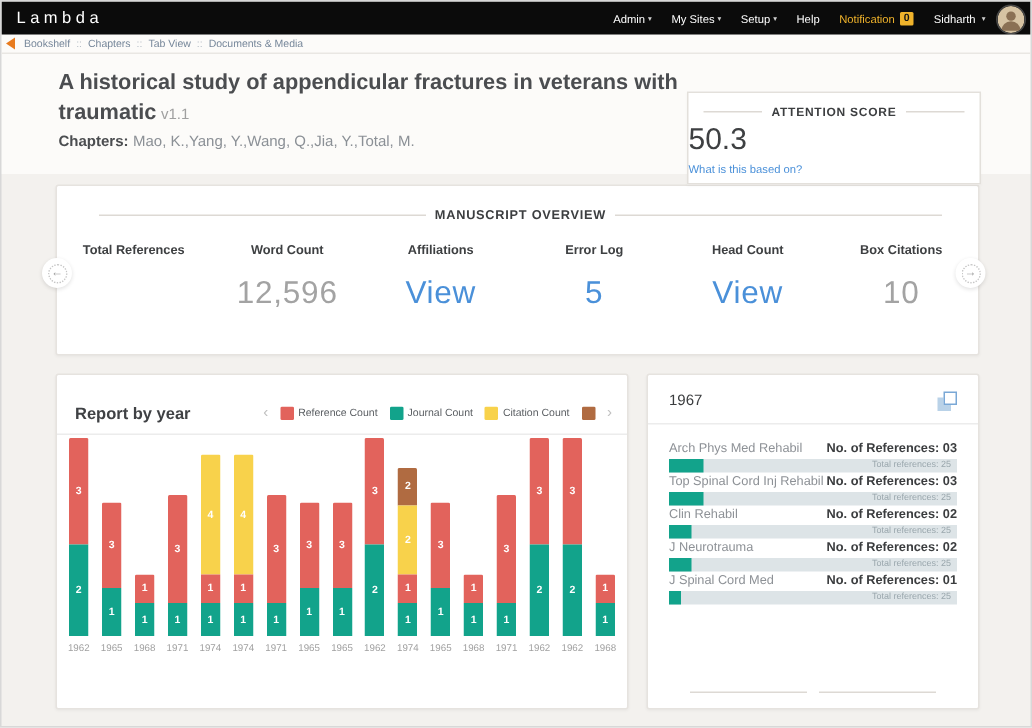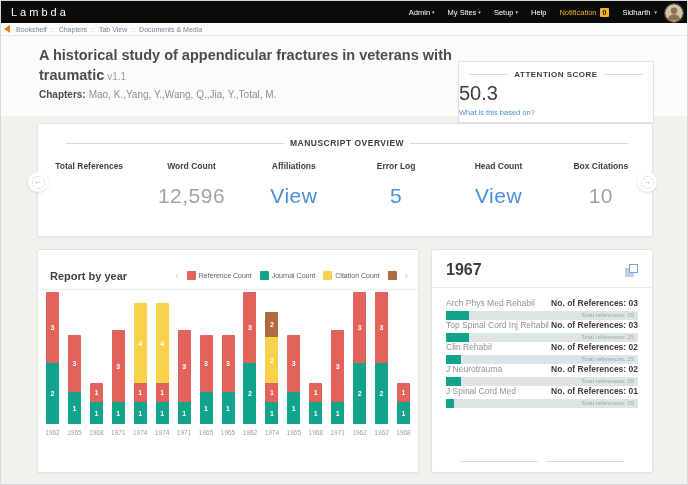--- a/index.html
+++ b/index.html
@@ -81,21 +81,21 @@
   .bar-year { margin-top:5px; font-size:6.5px; color:#a0a0a0; }
   .chart-footer, .panel-footer { position:absolute; left:0; right:0; bottom:10px;
     display:flex; align-items:center; gap:8px; padding:0 28px; }
   .chart-footer .line, .panel-footer .line { flex:1; height:1px; background:#ddd9d4; }
   .chart-footer .label, .panel-footer .label { font-size:8.5px; font-weight:700; color:#3b3d3f;
     letter-spacing:.3px; white-space:nowrap; }
   
   .journal-card { position:absolute; left:430px; top:248px; width:222px; height:224px;
     background:#fff; border:1px solid #e6e3df; border-radius:2px; box-shadow:0 1px 2px rgba(0,0,0,.04); }
   .journal-header { display:flex; align-items:center; padding:11px 14px 8px 14px; border-bottom:1px solid #ececec; }
-  .journal-title { font-size:16px; font-weight:700; color:#3b3d3f; }
+  .journal-title { font-size:10px; font-weight:400; color:#3b3d3f; }
   .copy-icon { margin-left:auto; position:relative; width:13px; height:13px; cursor:pointer; }
   .copy-icon .back { position:absolute; left:0; bottom:0; width:9px; height:9px; background:#b9d2e8; }
   .copy-icon .front { position:absolute; right:0; top:0; width:9px; height:9px; background:#fff; border:1.5px solid #7aa8d6; }
   .journal-list { padding:10px 14px 0 14px; }
   .journal-row { }
   .jr-head { display:flex; justify-content:space-between; align-items:baseline; }
   .jr-name { font-size:8.5px; color:#8d9196; }
   .jr-count { font-size:8.5px; font-weight:700; color:#3b3d3f; }
   .jr-track { position:relative; margin-top:3px; height:9px; background:#dde4e7; }
   .jr-fill { position:absolute; left:0; top:0; bottom:0; background:#12a38b; }

